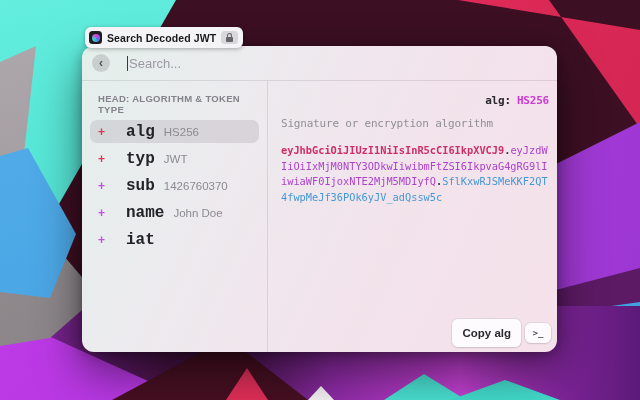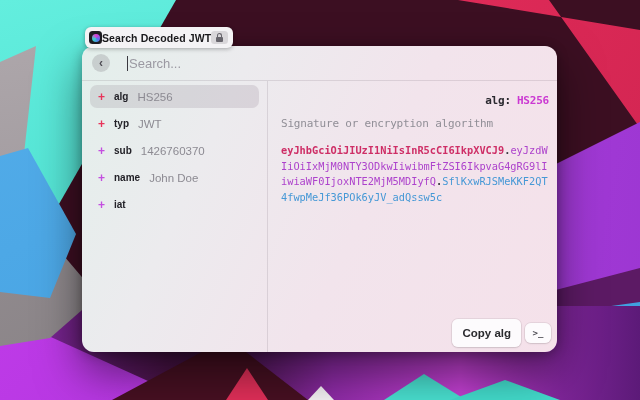--- a/index.html
+++ b/index.html
@@ -34,21 +34,21 @@
     clip-path:polygon(226px 400px,247px 368px,268px 400px);}
   .bg-white-tri{background:#f6f3f5;
     clip-path:polygon(308px 400px,321px 386px,334px 400px);}
   .bg-teal-b1{background:#49e0d0;
     clip-path:polygon(384px 400px,424px 374px,466px 400px);}
   .bg-teal-b2{background:#43dccc;
     clip-path:polygon(450px 400px,505px 380px,560px 400px);}
 
   
   .tab-pill{position:absolute;left:85px;top:27px;height:21px;z-index:30;
-    display:flex;align-items:center;padding:0 5px 0 4px;
+    display:flex;align-items:center;gap:5px;padding:0 5px 0 4px;
     background:#f4f3f5;border-radius:6px;box-shadow:0 1px 4px rgba(0,0,0,.3);}
   .ext-icon{width:13px;height:13px;border-radius:3.5px;background:#1d1c21;
     display:flex;align-items:center;justify-content:center;}
   .ext-icon i{display:block;width:8px;height:8px;border-radius:50%;
     background:conic-gradient(#e13ad2,#5b6bf0,#35d3c8,#e13ad2);}
   .tab-title{font-size:10.5px;font-weight:700;color:#19191c;letter-spacing:.1px;}
   .lock-badge{width:17px;height:13px;border-radius:3.5px;background:#d9d7da;
     display:flex;align-items:center;justify-content:center;}
   .lock{position:relative;width:7px;height:5px;background:#67656c;border-radius:1px;margin-top:3px;}
   .lock:before{content:"";position:absolute;left:1px;top:-4px;width:3px;height:4px;
@@ -74,21 +74,21 @@
   .win-body{position:absolute;top:35px;left:0;right:0;bottom:0;display:flex;}
   .list-panel{width:186px;box-sizing:border-box;padding:4px 8px;
     border-right:1px solid rgba(60,45,60,.12);}
   .section-label{font-size:9.5px;font-weight:700;color:#84828a;letter-spacing:.3px;
     padding:8px 8px 5px 8px;}
   .row{display:flex;align-items:center;height:23px;padding:0 8px;border-radius:7px;margin-bottom:4px;}
   .row.selected{background:rgba(128,112,126,.18);}
   .plus{width:14px;font-size:12px;font-weight:700;line-height:1;}
   .plus.head{color:#e8345a;}
   .plus.payload{color:#c44fe0;}
-  .row-key{font-size:10px;font-weight:700;color:#232228;margin-left:2px;}
+  .row-key{font-size:16px;font-weight:700;color:#232228;margin-left:14px;font-family:Liberation Mono, monospace;}
   .row-val{font-size:11.5px;color:#8c8a92;margin-left:9px;white-space:nowrap;}
 
   .detail-panel{flex:1;box-sizing:border-box;padding:13px 8px 0 13px;position:relative;
     font-family:"DejaVu Sans Mono","Liberation Mono",monospace;}
   .detail-title{font-size:11px;font-weight:700;color:#2b2a30;letter-spacing:-.2px;text-align:right;}
   .detail-title .dval{color:#cb38d2;margin-left:6px;}
   .detail-sub{font-size:11px;color:#908e96;margin-top:10px;letter-spacing:-.2px;}
   .token{margin-top:13px;width:268px;font-size:10.3px;line-height:15.5px;
     word-break:break-all;letter-spacing:0;}
   .tok-header{color:#ce2e66;font-weight:700;}
@@ -145,20 +145,21 @@
     </div>
     <div class="search-wrap">
       <span class="caret"></span>
       <input class="search-input" type="text" value="" placeholder="Search..." style="">
     </div>
   </div>
 
   <div class="win-body">
 
     <div class="list-panel">
+      <div class="section-label">HEAD: ALGORITHM &amp; TOKEN TYPE</div>
 
       <div class="row selected">
         <span class="plus head">+</span>
         <span class="row-key">alg</span>
         <span class="row-val">HS256</span>
       </div>
 
       <div class="row">
         <span class="plus head">+</span>
         <span class="row-key">typ</span>

